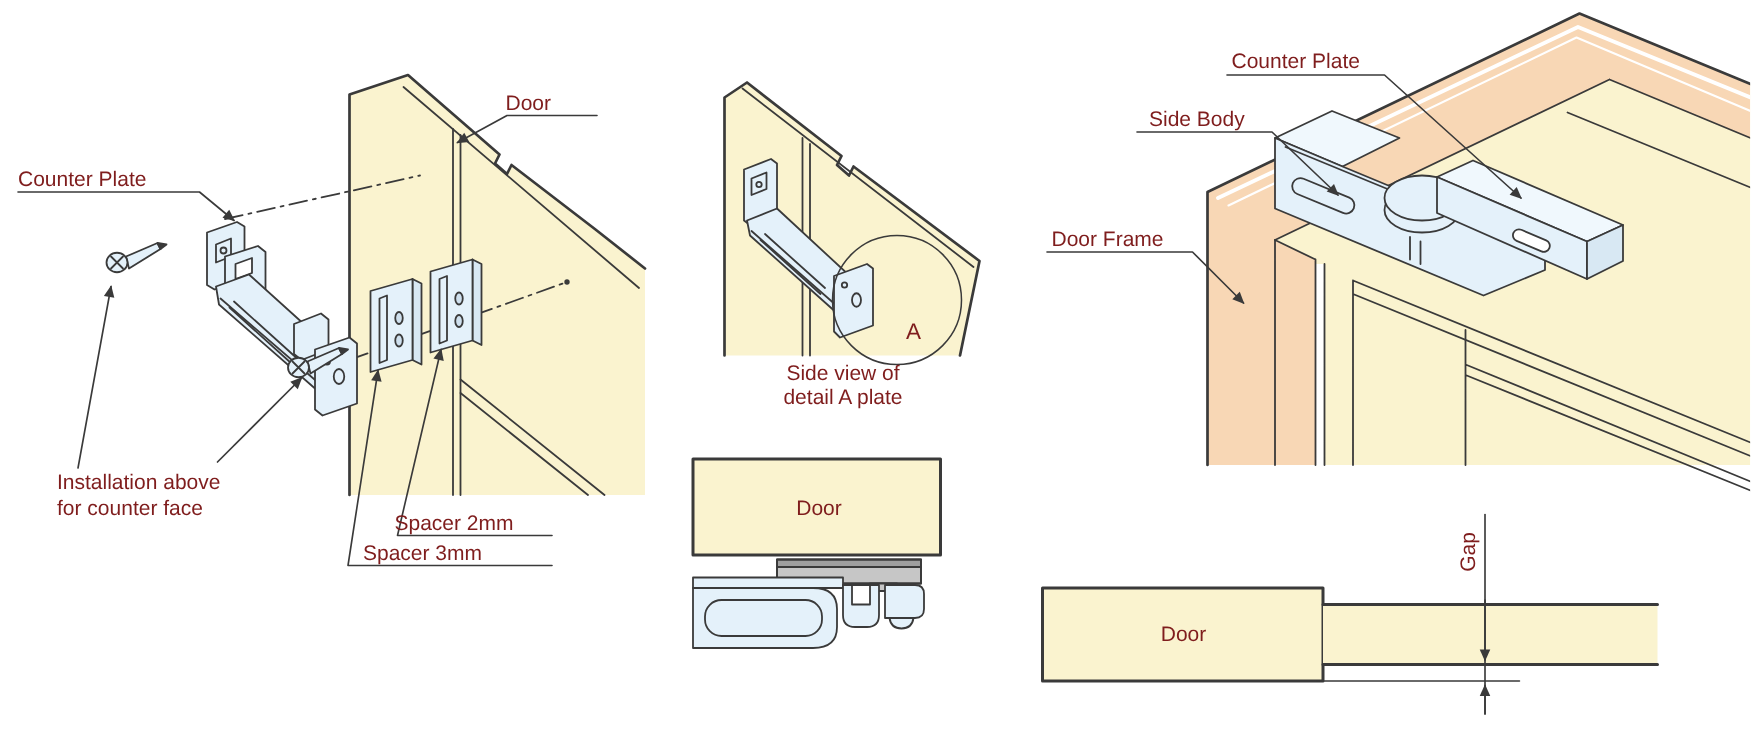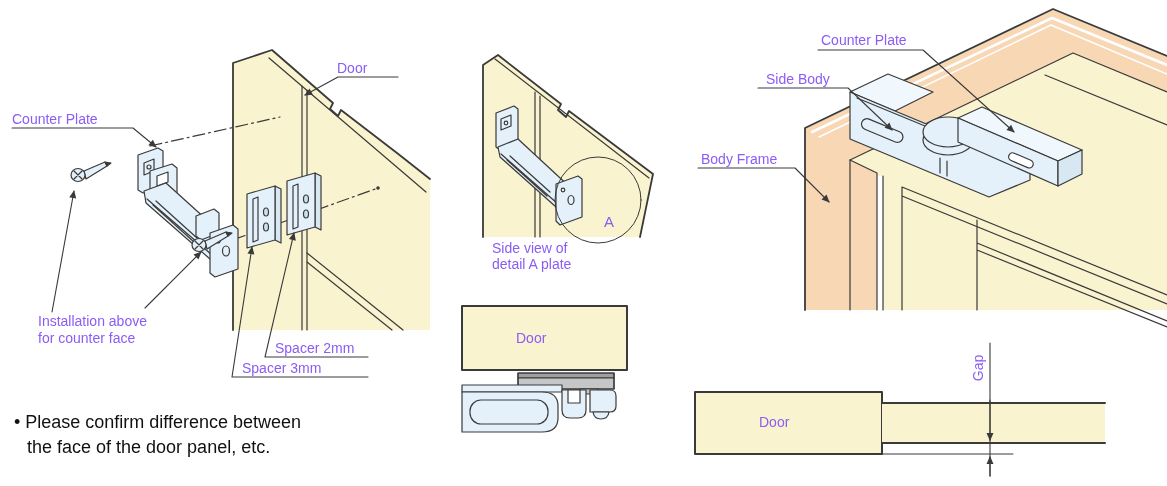--- a/index.html
+++ b/index.html
@@ -1,20 +1,20 @@
 <!DOCTYPE html>
 <html style="--c-door: #FAF3CF; --c-frame: #F8D7B5; --c-hardware: #E4F1FA; --c-hardware_light: #F0F8FD; --c-gray: #C6C6C6; --c-gray_dark: #9F9F9F; --c-line: #3A3A3A;"><head>
 <meta charset="utf-8">
 <style>
   html,body{margin:0;padding:0;background:#fff;}
   .stage{position:relative;width:1167px;height:486px;background:#ffffff;overflow:hidden;
          font-family:"Liberation Sans",sans-serif;color:#1c1c1c;}
   .stage svg{position:absolute;top:0;}
-  .lbl{position:absolute;font-size:14px;line-height:16px;white-space:nowrap;color:#8b5cf6;}
-  .lbl.center{text-align:left;white-space:normal;}
+  .lbl{position:absolute;font-size:14px;line-height:16px;white-space:nowrap;color:#7f1d1d;}
+  .lbl.center{text-align:center;white-space:normal;}
   .note{position:absolute;font-size:18px;line-height:25px;color:#111;}
   .rot{position:absolute;display:flex;align-items:center;justify-content:center;
        transform:rotate(-90deg);}
   
   :root{
     --c-door:#FAF3CF; --c-frame:#F8D7B5; --c-hardware:#E4F1FA; --c-hardware_light:#F0F8FD;
     --c-gray:#C6C6C6; --c-gray_dark:#9F9F9F; --c-line:#3A3A3A;
   }
   .f-door{fill:var(--c-door);}
   .f-frame{fill:var(--c-frame);}
@@ -186,33 +186,29 @@
       </g>
     </g>
   </svg>
 
   <div class="lbl" style="left:12px;top:111px">Counter Plate</div>
   <div class="lbl" style="left:337px;top:60px">Door</div>
   <div class="lbl" style="left:38px;top:313px;line-height:17px">
     <div>Installation above</div>
     <div>for counter face</div>
   </div>
-  <div class="lbl" style="left:275px;top:340px">Spacer 2mm</div>
+  <div class="lbl" style="left:263px;top:340px">Spacer 2mm</div>
   <div class="lbl" style="left:242px;top:360px">Spacer 3mm</div>
-  <div class="note" style="left:14px;top:410px">
-    <div>• Please confirm difference between</div>
-    <div style="margin-left:13px">the face of the door panel, etc.</div>
-  </div>
 
   <div class="lbl" style="left:604px;top:214px;font-size:15px">A</div>
   <div class="lbl center" style="left:492px;top:240px;width:140px">
     <div>Side view of</div>
     <div>detail A plate</div>
   </div>
   <div class="lbl center" style="left:516px;top:330px;width:60px">Door</div>
 
   <div class="lbl" style="left:821px;top:32px">Counter Plate</div>
   <div class="lbl" style="left:766px;top:71px">Side Body</div>
-  <div class="lbl" style="left:701px;top:151px">Body Frame</div>
+  <div class="lbl" style="left:701px;top:151px">Door Frame</div>
   <div class="lbl center" style="left:759px;top:414px;width:60px">Door</div>
   <div class="lbl rot" style="left:956px;top:346px;width:44px;height:44px">Gap</div>
 
 </div>
 
 </body></html>

